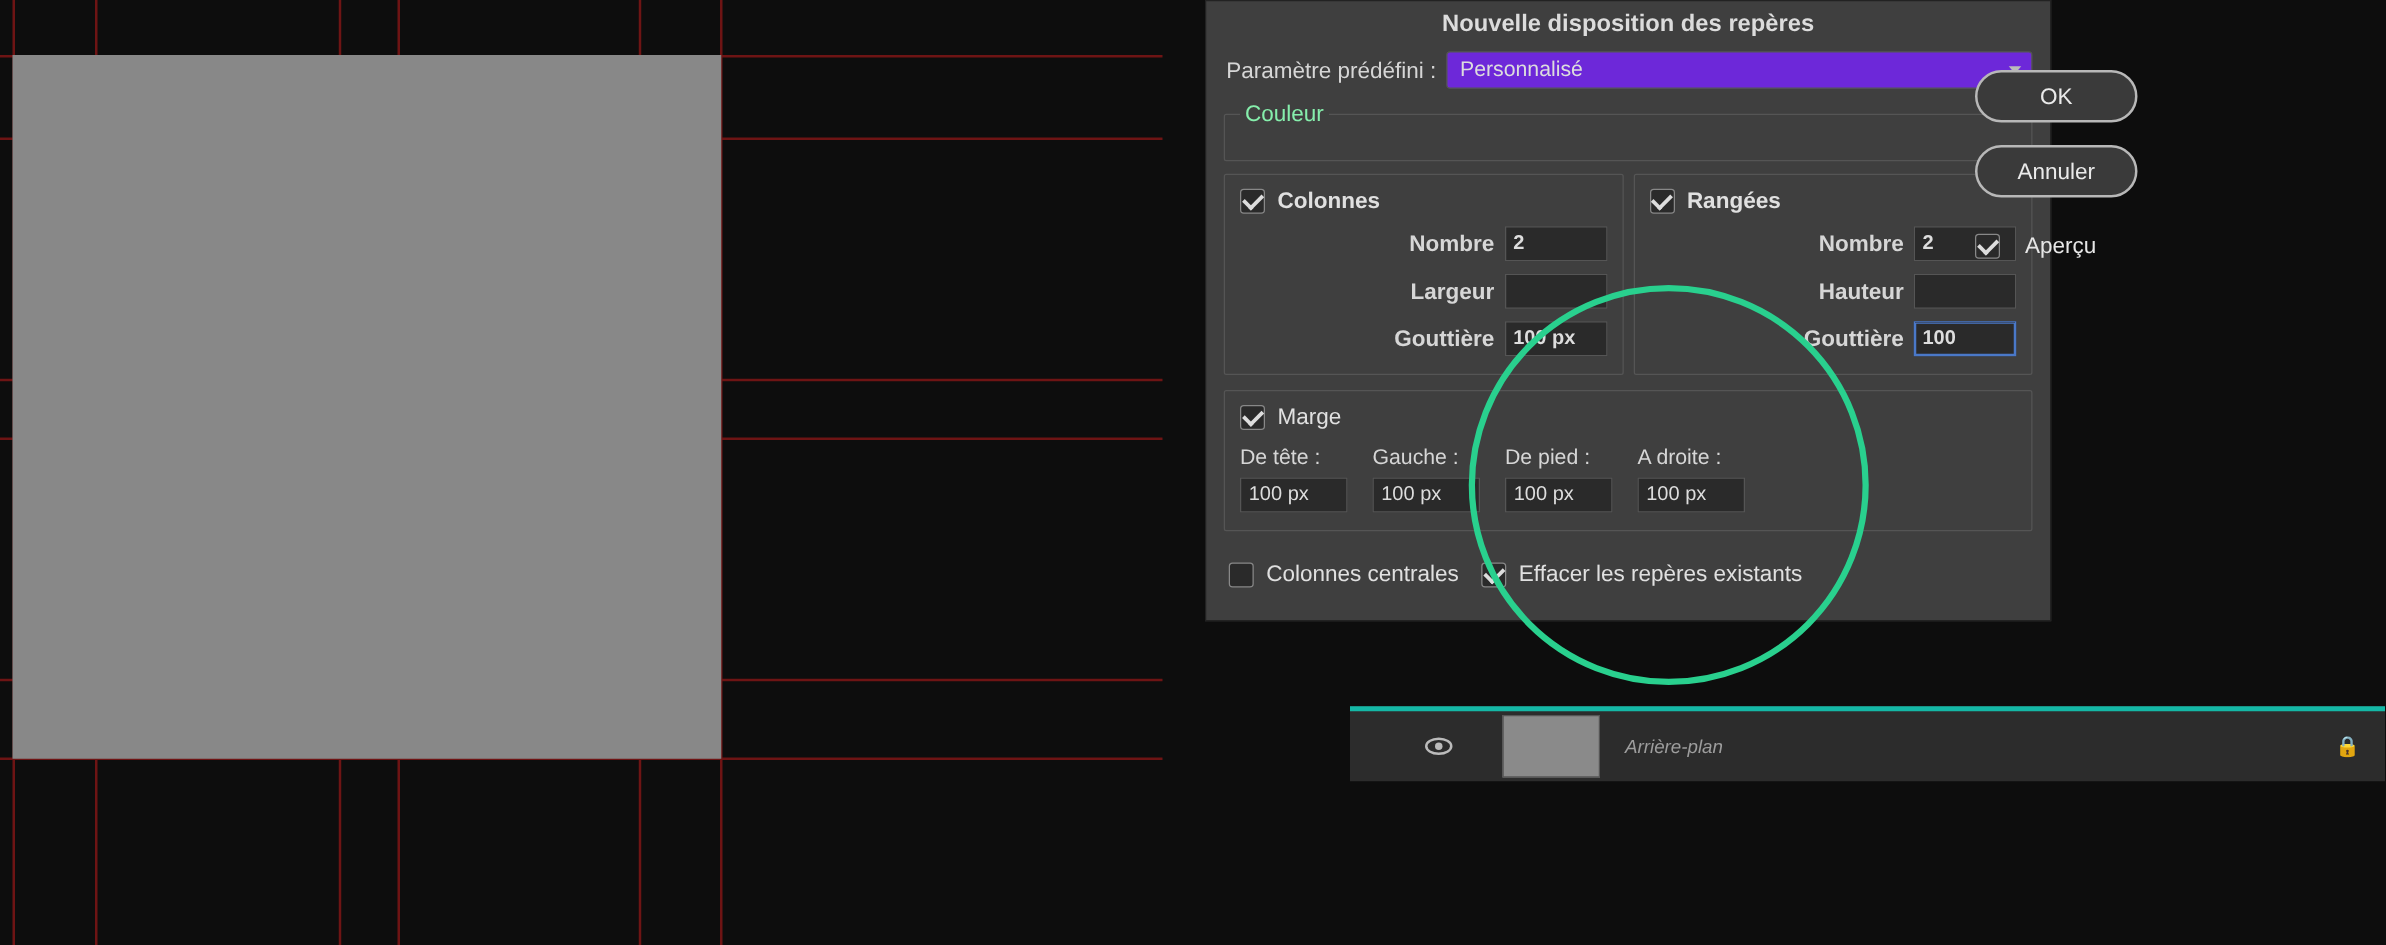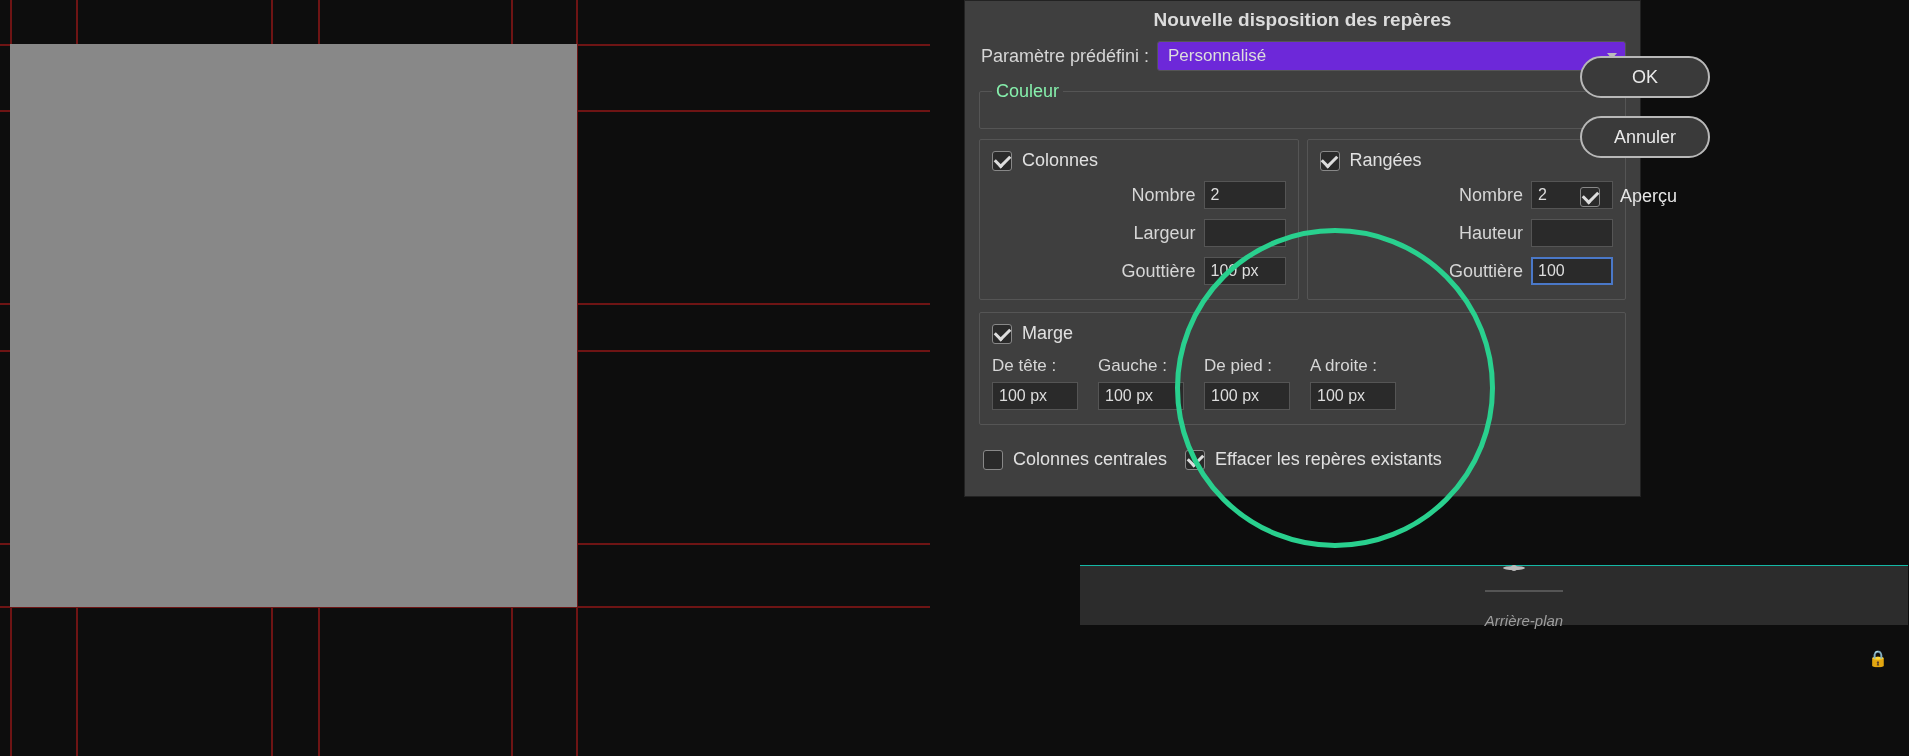--- a/index.html
+++ b/index.html
@@ -90,20 +90,21 @@
     font-size:18px;
   }
 
   .swatch {
     width:96px; height:36px; background:#ff1a00; border:1px solid #000;
   }
 
   .cols-rows {
     display:flex;
     gap:8px;
+    font-weight:bold;
   }
   .panel {
     flex:1;
     border:1px solid #555;
     border-radius:2px;
     padding:10px 12px 14px 12px;
   }
   .panel-row {
     display:flex; align-items:center; justify-content:flex-end; margin-top:10px;
   }
@@ -169,24 +170,23 @@
     pointer-events:none;
   }
 
   
   .layers-strip{
     position:absolute;
     left:1080px; top:565px;
     width:828px; height:60px;
     background:#2c2c2c;
     display:flex; align-items:center;
-    border-top:1px solid #14b8a6;
+    border-top:4px solid #14b8a6;
     padding-left:60px;
     gap:20px;
-    flex-direction:column;
   }
   .eye{
     width:22px;height:14px;border:2px solid #bbb;border-radius:60% 60% 60% 60%;
     position:relative;margin-right:20px;
   }
   .eye::after{content:"";position:absolute;left:50%;top:50%;width:6px;height:6px;background:#bbb;border-radius:50%;transform:translate(-50%,-50%);}
   .thumb{width:78px;height:50px;background:#8a8a8a;border:1px solid #555;}
   .layer-name{color:#9d9d9d;font-size:15px;font-style:italic;}
   .lock{margin-left:auto;margin-right:20px;color:#9d9d9d;font-size:16px;}
 </style>

